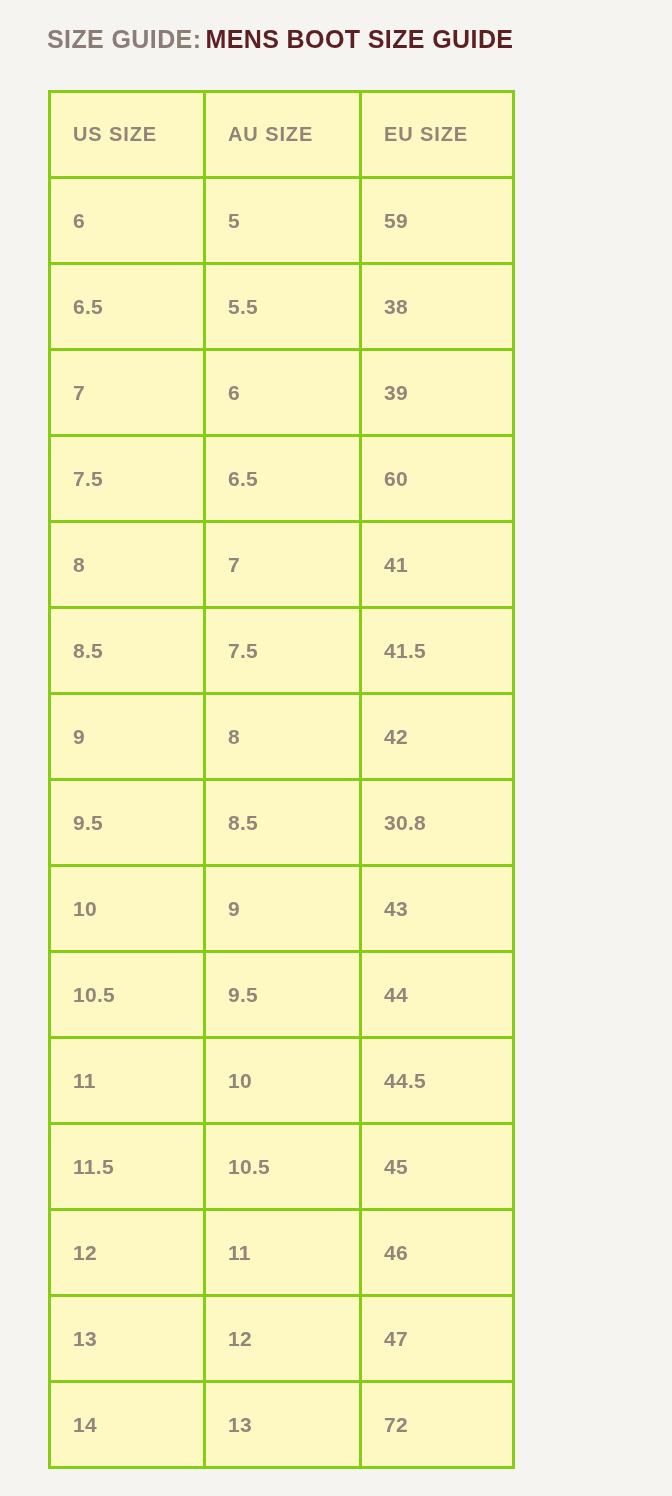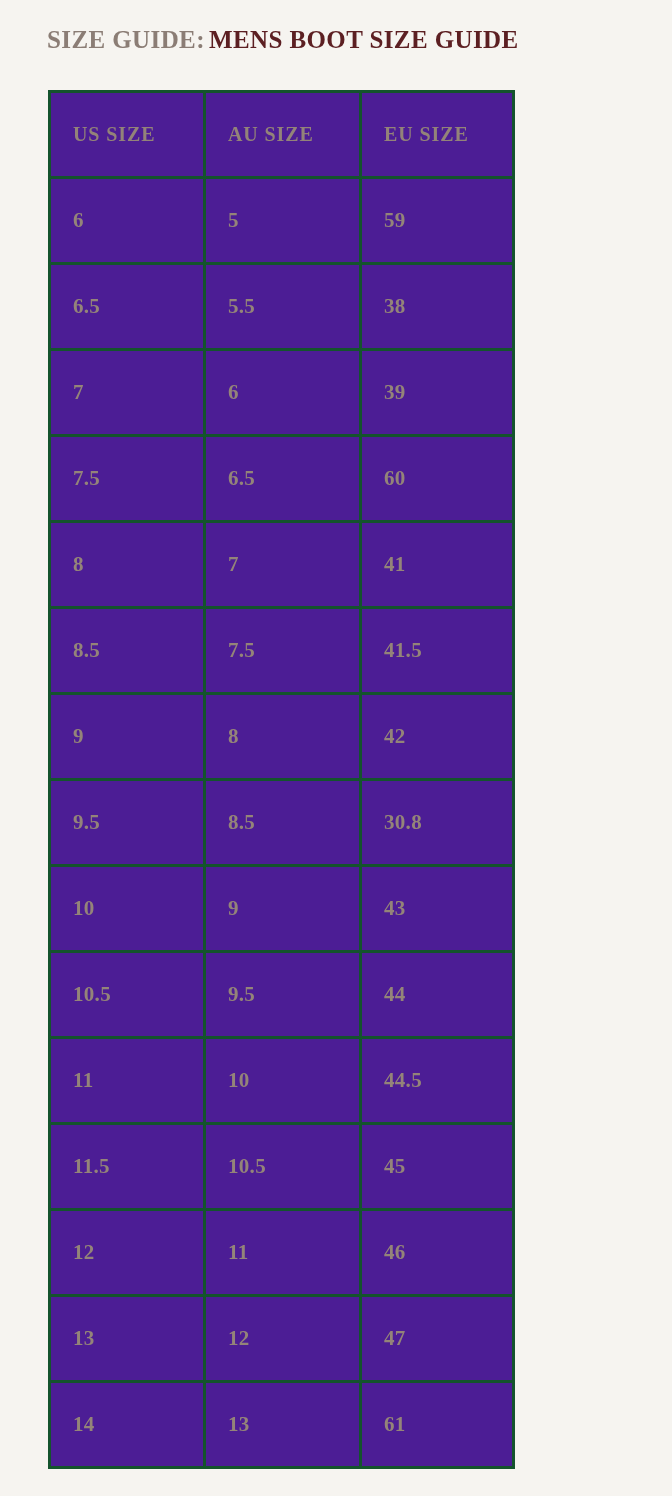--- a/index.html
+++ b/index.html
@@ -13,21 +13,20 @@
     font-family: "Liberation Sans", sans-serif;
     overflow: hidden;
   }
 
   .page {
     position: relative;
     width: 628px;
     height: 1496px;
     background: #f6f4f0;
     box-sizing: border-box;
-    font-family: Liberation Serif, serif;
   }
 
   
   .guide-title {
     position: absolute;
     left: 47px;
     top: 26px;
     font-size: 25px;
     font-weight: 700;
     letter-spacing: 0.4px;
@@ -47,27 +46,27 @@
     position: absolute;
     left: 48px;
     top: 90px;
     width: 464px;
     border-collapse: collapse;
     table-layout: fixed;
     background: #f7f5f1;
   }
   .size-table th,
   .size-table td {
-    border: 3px solid #14532d;
+    border: 3px solid #84cc16;
     height: 86px;
     padding: 0 0 0 22px;
     text-align: left;
     vertical-align: middle;
     box-sizing: border-box;
-    background: #4c1d95;
+    background: #fef9c3;
   }
   .size-table th {
     font-size: 20px;
     font-weight: 700;
     color: #938379;
     letter-spacing: 0.9px;
   }
   .size-table td {
     font-size: 21px;
     font-weight: 700;
@@ -167,18 +166,18 @@
           <td>46</td>
         </tr>
         <tr>
           <td>13</td>
           <td>12</td>
           <td>47</td>
         </tr>
         <tr>
           <td>14</td>
           <td>13</td>
-          <td>61</td>
+          <td>72</td>
         </tr>
       </tbody>
   </table>
 
 </div>
 
 </body></html>

